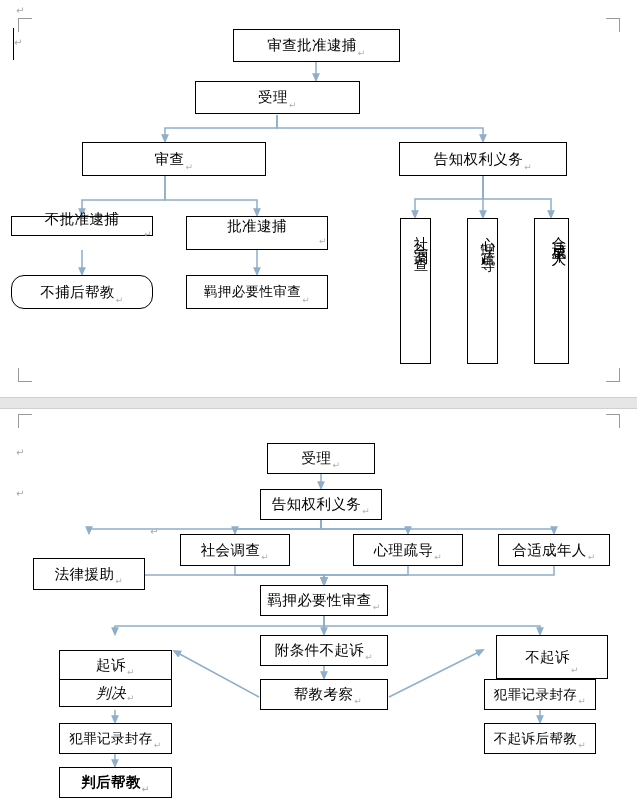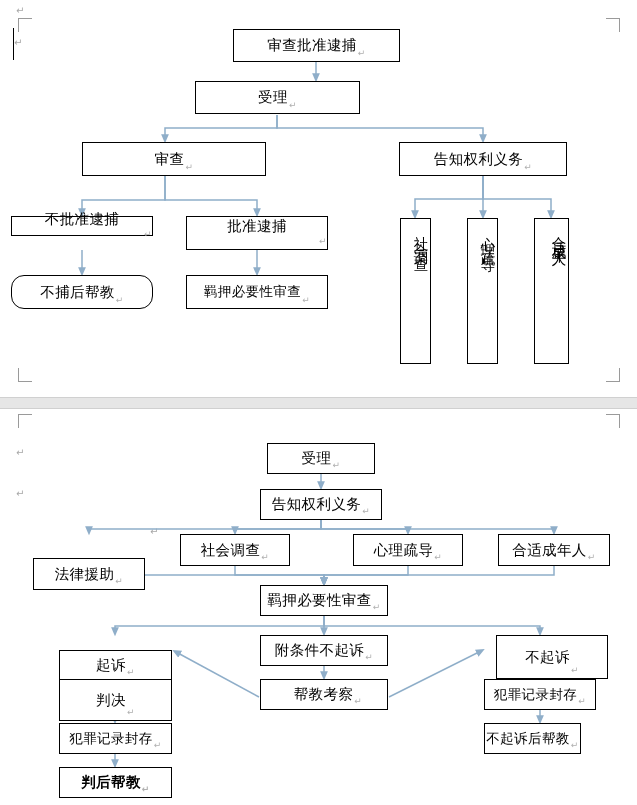--- a/index.html
+++ b/index.html
@@ -175,37 +175,37 @@
     <span class="mk">↵</span>
   </div>
   <div class="box" style="left:260px;top:635px;width:128px;height:31px;">
     <span>附条件不起诉</span>
     <span class="mk">↵</span>
   </div>
   <div class="box" style="left:472px;top:635px;width:112px;height:44px;margin-left:24px;">
     <span>不起诉</span>
     <span class="mk">↵</span>
   </div>
-  <div class="box" style="left:59px;top:679px;width:113px;height:42px;">
+  <div class="box" style="left:59px;top:679px;width:113px;height:28px;font-style:italic;">
     <span>判决</span>
     <span class="mk">↵</span>
   </div>
   <div class="box" style="left:260px;top:679px;width:128px;height:31px;padding-left:8px;">
     <span>帮教考察</span>
     <span class="mk">↵</span>
   </div>
   <div class="box" style="left:484px;top:679px;width:112px;height:31px;font-size:13.5px;">
     <span>犯罪记录封存</span>
     <span class="mk">↵</span>
   </div>
   <div class="box" style="left:59px;top:723px;width:113px;height:31px;font-size:13.5px;">
     <span>犯罪记录封存</span>
     <span class="mk">↵</span>
   </div>
-  <div class="box" style="left:484px;top:723px;width:97px;height:31px;font-size:13.5px;">
+  <div class="box" style="left:484px;top:723px;width:112px;height:31px;font-size:13.5px;">
     <span>不起诉后帮教</span>
     <span class="mk">↵</span>
   </div>
   <div class="box" style="left:59px;top:767px;width:113px;height:31px;font-weight:bold;">
     <span>判后帮教</span>
     <span class="mk">↵</span>
   </div>
 
 </div>
 

